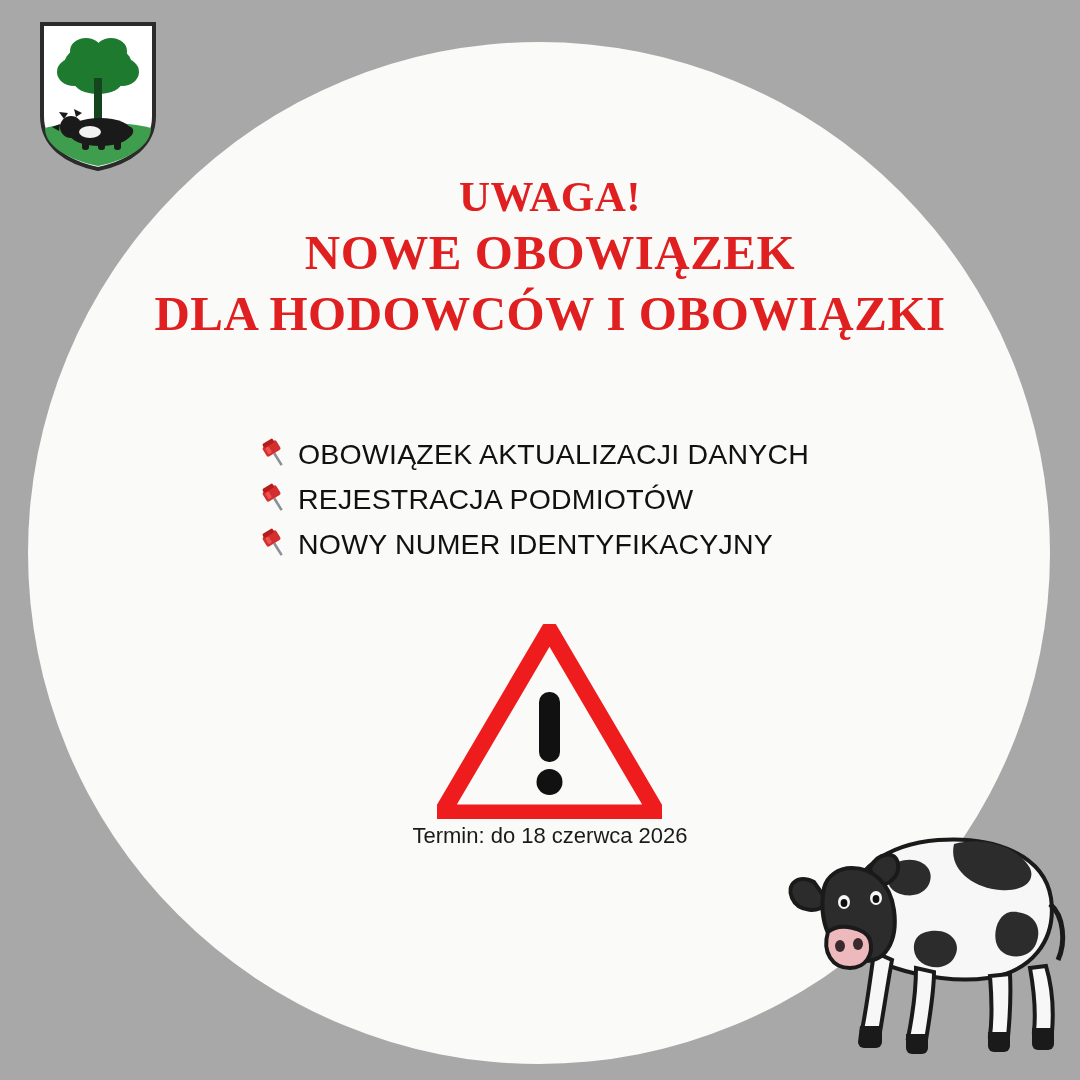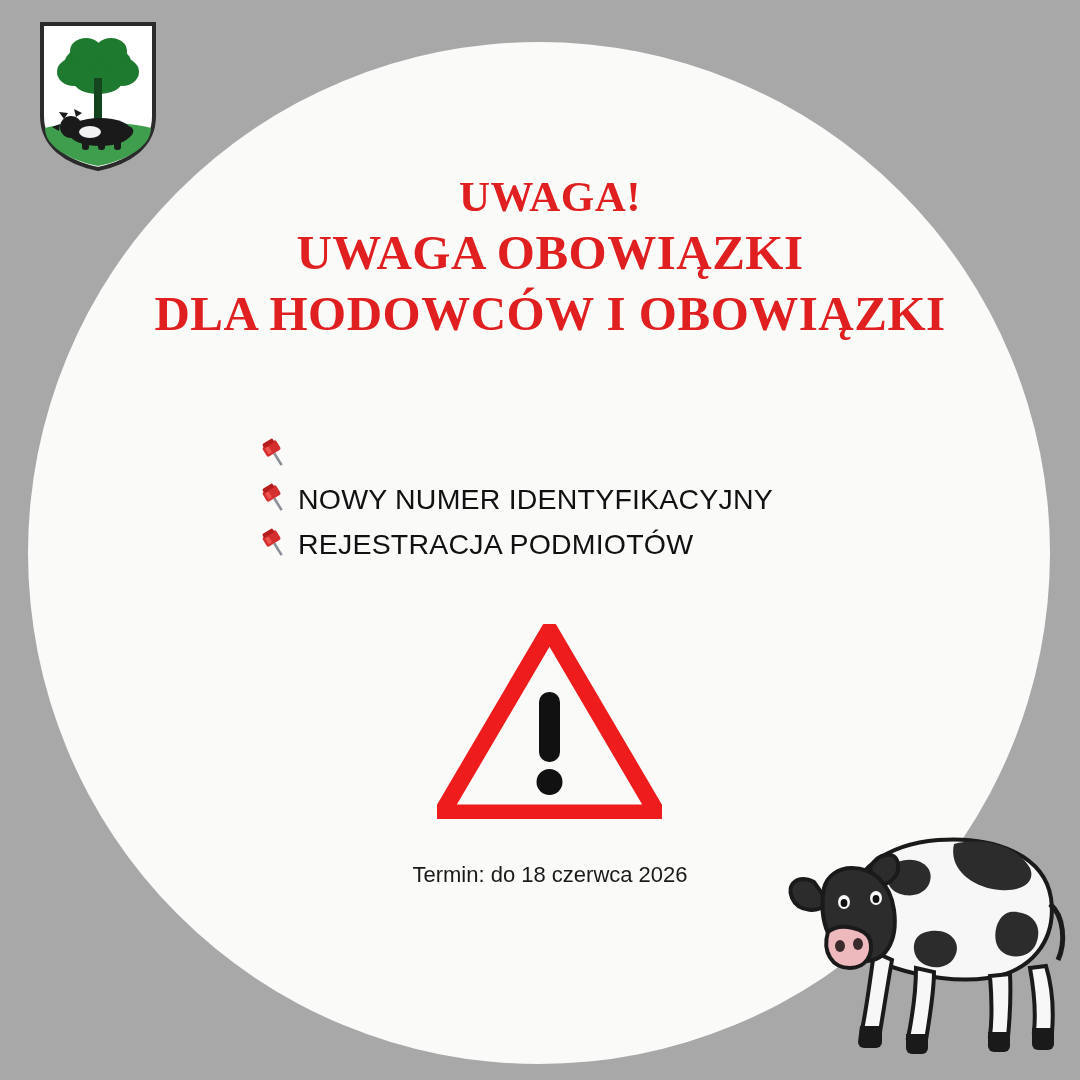--- a/index.html
+++ b/index.html
@@ -91,21 +91,21 @@
     left: 437px;
     top: 624px;
     width: 225px;
     height: 195px;
   }
 
   
   #deadline {
     position: absolute;
     left: 250px;
-    top: 862px;
+    top: 823px;
     width: 600px;
     text-align: center;
     font-size: 22px;
     color: #1a1a1a;
     font-family: "Liberation Sans", sans-serif;
   }
 
   
   #cow-illustration {
     position: absolute;
@@ -146,67 +146,68 @@
       <rect x="60" y="119" width="7" height="11" rx="3"></rect>
       <rect x="76" y="118" width="7" height="12" rx="3"></rect>
       <path d="M90 106 q8 2 4 9 q-4 4 -8 -1 z"></path>
     </g>
     <ellipse cx="52" cy="112" rx="11" ry="6" fill="#f2f2f2"></ellipse>
   </svg>
 </div>
 
 <div id="headline">
   <span class="line line-1">UWAGA!</span>
-  <span class="line line-2">UWAGA OBOWIĄZKI</span>
+  <span class="line line-2">NOWE OBOWIĄZEK</span>
   <span class="line line-3">DLA HODOWCÓW I OBOWIĄZKI</span>
 </div>
 
 <div id="bullet-list">
 
   <div class="bullet-row">
     <span class="bullet-icon">
       <svg viewBox="0 0 34 34" width="34" height="34" xmlns="http://www.w3.org/2000/svg">
         <g transform="rotate(-32 17 17)">
           <rect x="15.4" y="16" width="2.6" height="14" fill="#8a8f98"></rect>
           <rect x="9" y="5" width="16" height="11" rx="2" fill="#d32f2f"></rect>
           <rect x="11" y="2" width="12" height="4.5" rx="1.6" fill="#b71c1c"></rect>
           <rect x="11.5" y="7" width="4" height="7" rx="1.4" fill="#ef5350"></rect>
         </g>
       </svg>
     </span>
+    <span class="bullet-label">OBOWIĄZEK AKTUALIZACJI DANYCH</span>
+  </div>
+
+  <div class="bullet-row">
+    <span class="bullet-icon">
+      <svg viewBox="0 0 34 34" width="34" height="34" xmlns="http://www.w3.org/2000/svg">
+        <g transform="rotate(-32 17 17)">
+          <rect x="15.4" y="16" width="2.6" height="14" fill="#8a8f98"></rect>
+          <rect x="9" y="5" width="16" height="11" rx="2" fill="#d32f2f"></rect>
+          <rect x="11" y="2" width="12" height="4.5" rx="1.6" fill="#b71c1c"></rect>
+          <rect x="11.5" y="7" width="4" height="7" rx="1.4" fill="#ef5350"></rect>
+        </g>
+      </svg>
+    </span>
+    <span class="bullet-label">REJESTRACJA PODMIOTÓW</span>
   </div>
 
   <div class="bullet-row">
     <span class="bullet-icon">
       <svg viewBox="0 0 34 34" width="34" height="34" xmlns="http://www.w3.org/2000/svg">
         <g transform="rotate(-32 17 17)">
           <rect x="15.4" y="16" width="2.6" height="14" fill="#8a8f98"></rect>
           <rect x="9" y="5" width="16" height="11" rx="2" fill="#d32f2f"></rect>
           <rect x="11" y="2" width="12" height="4.5" rx="1.6" fill="#b71c1c"></rect>
           <rect x="11.5" y="7" width="4" height="7" rx="1.4" fill="#ef5350"></rect>
         </g>
       </svg>
     </span>
     <span class="bullet-label">NOWY NUMER IDENTYFIKACYJNY</span>
   </div>
 
-  <div class="bullet-row">
-    <span class="bullet-icon">
-      <svg viewBox="0 0 34 34" width="34" height="34" xmlns="http://www.w3.org/2000/svg">
-        <g transform="rotate(-32 17 17)">
-          <rect x="15.4" y="16" width="2.6" height="14" fill="#8a8f98"></rect>
-          <rect x="9" y="5" width="16" height="11" rx="2" fill="#d32f2f"></rect>
-          <rect x="11" y="2" width="12" height="4.5" rx="1.6" fill="#b71c1c"></rect>
-          <rect x="11.5" y="7" width="4" height="7" rx="1.4" fill="#ef5350"></rect>
-        </g>
-      </svg>
-    </span>
-    <span class="bullet-label">REJESTRACJA PODMIOTÓW</span>
-  </div>
-
 </div>
 
 <div id="warning-sign">
   <svg viewBox="0 0 225 195" width="225" height="195" xmlns="http://www.w3.org/2000/svg">
     <path d="M112.5 6 L220 189 L5 189 Z" fill="none" stroke="#ee1c1c" stroke-width="17" stroke-linejoin="round"></path>
     <rect x="102" y="68" width="21" height="70" rx="10" fill="#111111"></rect>
     <circle cx="112.5" cy="158" r="13" fill="#111111"></circle>
   </svg>
 </div>
 

